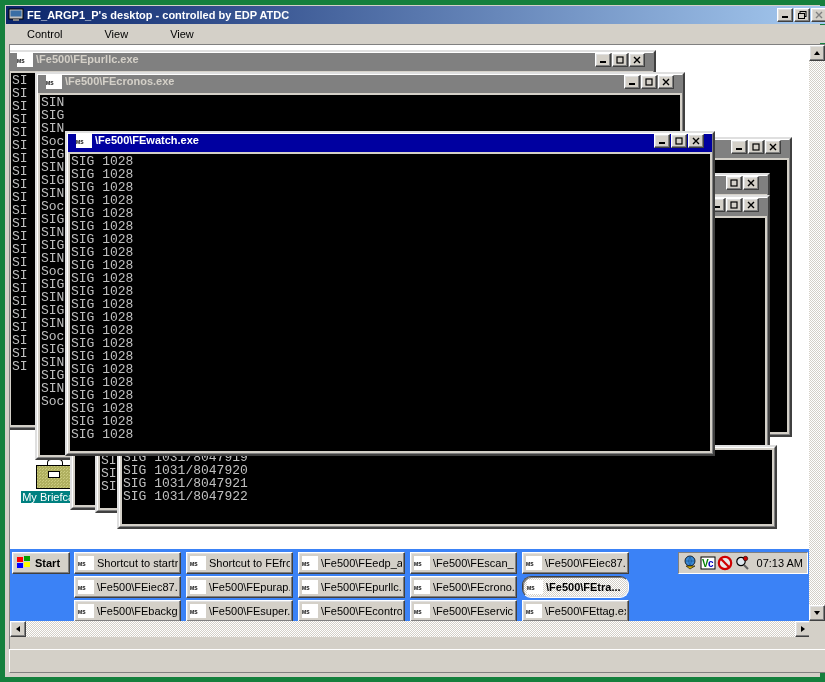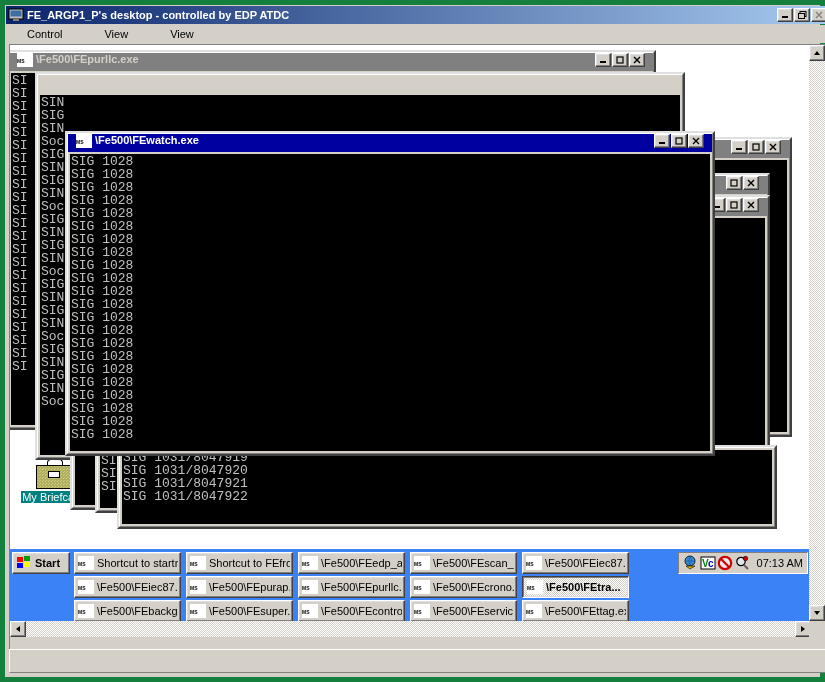--- a/index.html
+++ b/index.html
@@ -461,20 +461,44 @@
 SI
 SI
 SI
 SI
 SI
 SI</div>
       </div>
 
       <div class="dos-win" style="left:25px; top:27px; width:650px; height:388px; z-index:5;">
         <div class="dos-frame"></div>
+        <div class="dos-title">
+          <span class="msdos-icon">
+            <span class="mi-red"></span><span class="mi-blue"></span><span class="mi-yel"></span>
+            <span class="mi-msd">MS</span>
+          </span>
+          <span class="dt-text">\Fe500\FEcronos.exe</span>
+          <span class="dt-btns">
+            <span class="tb-btn">
+              <svg width="8" height="8" viewBox="0 0 8 8">
+                  <rect x="1" y="5" width="6" height="2" fill="#000"></rect>
+                </svg>
+            </span>
+            <span class="tb-btn">
+              <svg width="8" height="8" viewBox="0 0 8 8">
+                  <rect x="1" y="1" width="6" height="6" fill="none" stroke="#000" stroke-width="1.2"></rect>
+                </svg>
+            </span>
+            <span class="tb-btn">
+              <svg width="8" height="8" viewBox="0 0 8 8">
+                  <path d="M1 1 L7 7 M7 1 L1 7" stroke="#000" stroke-width="1.4"></path>
+                </svg>
+            </span>
+          </span>
+        </div>
         <div class="dos-body">SIN
 SIG
 SIN
 Soc
 SIG
 SIN
 SIG
 SIN
 Soc
 SIG
@@ -608,21 +632,21 @@
               <span class="task-label">\Fe500\FEpurap...</span>
             </div>
             <div class="task-btn" style="left: 224px; top: 25px; width: 107px;">
               <span class="msdos-icon"><span class="mi-red"></span><span class="mi-blue"></span><span class="mi-yel"></span><span class="mi-msd">MS</span></span>
               <span class="task-label">\Fe500\FEpurllc....</span>
             </div>
             <div class="task-btn" style="left: 336px; top: 25px; width: 107px;">
               <span class="msdos-icon"><span class="mi-red"></span><span class="mi-blue"></span><span class="mi-yel"></span><span class="mi-msd">MS</span></span>
               <span class="task-label">\Fe500\FEcrono...</span>
             </div>
-            <div class="task-btn active" style="left: 448px; top: 25px; width: 107px;">
+            <div class="task-btn active" style="left: 448px; top: 25px; width: 107px; border-radius: 9px;">
               <span class="msdos-icon"><span class="mi-red"></span><span class="mi-blue"></span><span class="mi-yel"></span><span class="mi-msd">MS</span></span>
               <span class="task-label">\Fe500\FEtra...</span>
             </div>
             <div class="task-btn" style="left: 0px; top: 49px; width: 107px;">
               <span class="msdos-icon"><span class="mi-red"></span><span class="mi-blue"></span><span class="mi-yel"></span><span class="mi-msd">MS</span></span>
               <span class="task-label">\Fe500\FEbackg...</span>
             </div>
             <div class="task-btn" style="left: 112px; top: 49px; width: 107px;">
               <span class="msdos-icon"><span class="mi-red"></span><span class="mi-blue"></span><span class="mi-yel"></span><span class="mi-msd">MS</span></span>
               <span class="task-label">\Fe500\FEsuper....</span>

